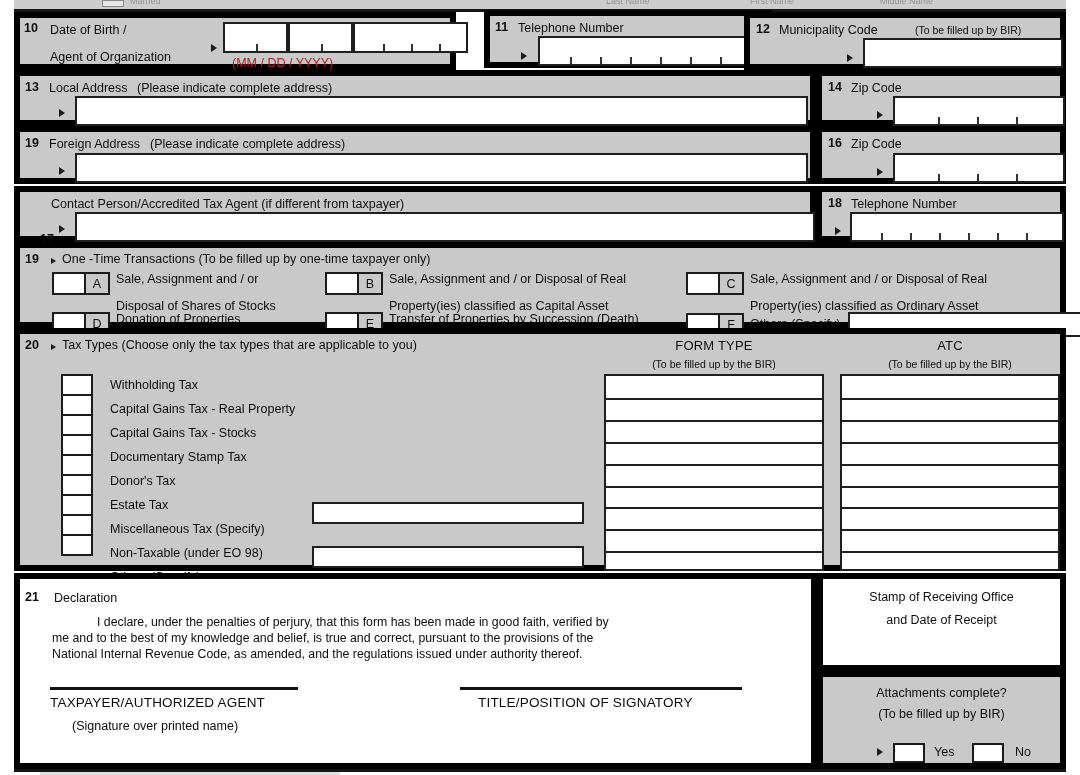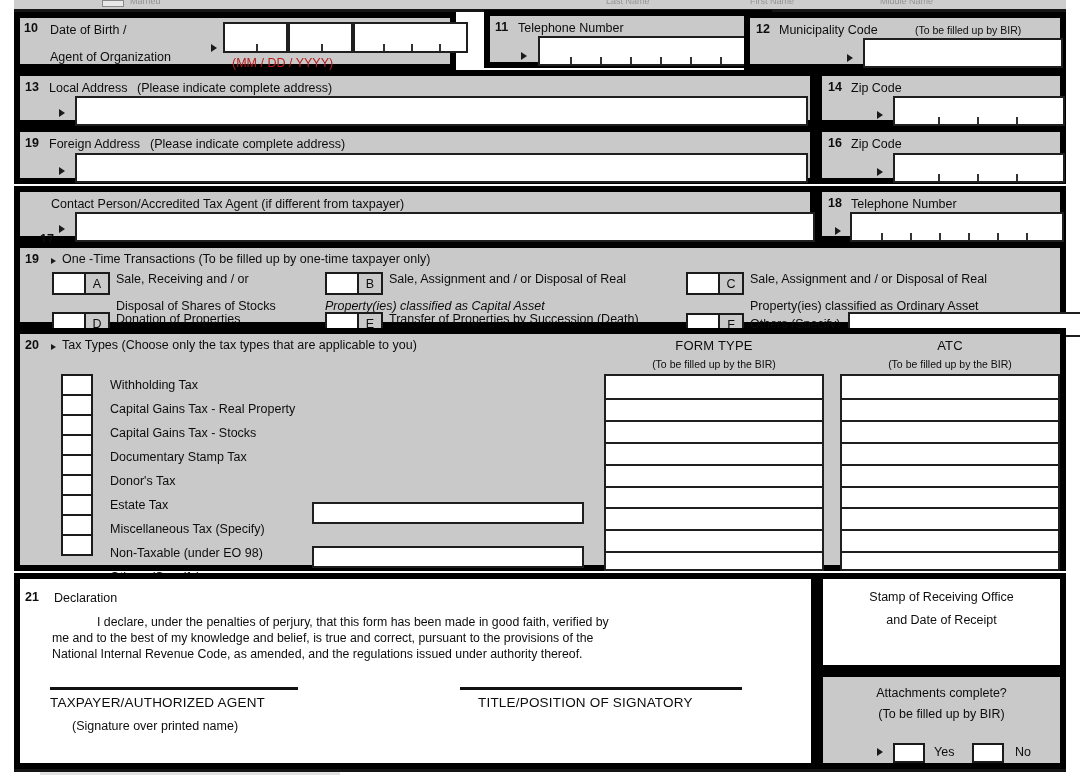--- a/index.html
+++ b/index.html
@@ -253,21 +253,21 @@
   <div class="abs gray bx" style="left:14px; top:242px; width:1052px; height:86px;">
     <div class="abs fld-no" style="left:5px; top:5px;">19</div>
     <div class="abs arrow-sm" style="left:31px; top:10px;"></div>
     <div class="abs lbl" style="left:42px; top:4px;">One -Time Transactions (To be filled up by one-time taxpayer only)</div>
 
     <div class="abs" style="left:32px; top:24px;">
       <div style="display:flex; align-items:flex-start;">
         <div class="cbx"></div>
         <div class="tag">A</div>
         <div style="margin-left:6px;">
-          <div class="lbl">Sale, Receiving and / or</div>
+          <div class="lbl">Sale, Assignment and / or</div>
         </div>
       </div>
       <div class="lbl" style="margin-left:64px; margin-top:4px;">Disposal of Shares of Stocks</div>
     </div>
 
     <div class="abs" style="left:32px; top:64px;">
       <div style="display:flex; align-items:flex-start;">
         <div class="cbx"></div>
         <div class="tag">D</div>
         <div style="margin-left:6px;">
@@ -277,21 +277,21 @@
     </div>
 
     <div class="abs" style="left:305px; top:24px;">
       <div style="display:flex; align-items:flex-start;">
         <div class="cbx"></div>
         <div class="tag">B</div>
         <div style="margin-left:6px;">
           <div class="lbl">Sale, Assignment and / or  Disposal of Real</div>
         </div>
       </div>
-      <div class="lbl" style="margin-top:4px;font-style:italic;">Property(ies)  classified as Capital Asset</div>
+      <div class="lbl" style="margin-left:64px; margin-top:4px;">Property(ies)  classified as Capital Asset</div>
     </div>
 
     <div class="abs" style="left:305px; top:64px;">
       <div style="display:flex; align-items:flex-start;">
         <div class="cbx"></div>
         <div class="tag">E</div>
         <div style="margin-left:6px;">
           <div class="lbl">Transfer of Properties by Succession (Death)</div>
         </div>
       </div>

